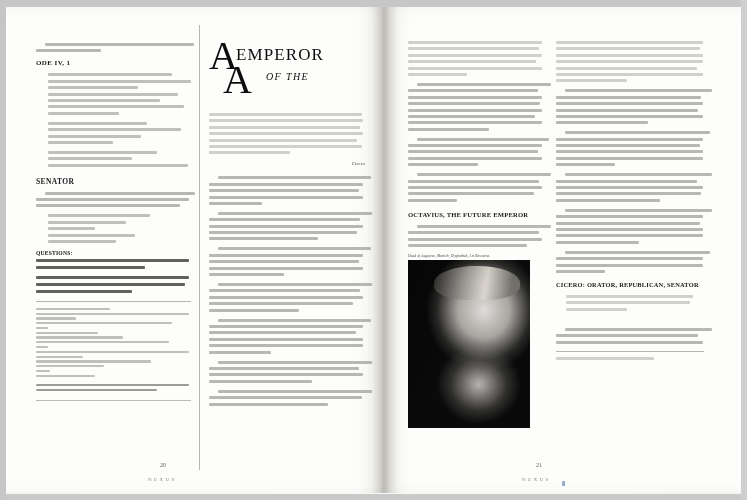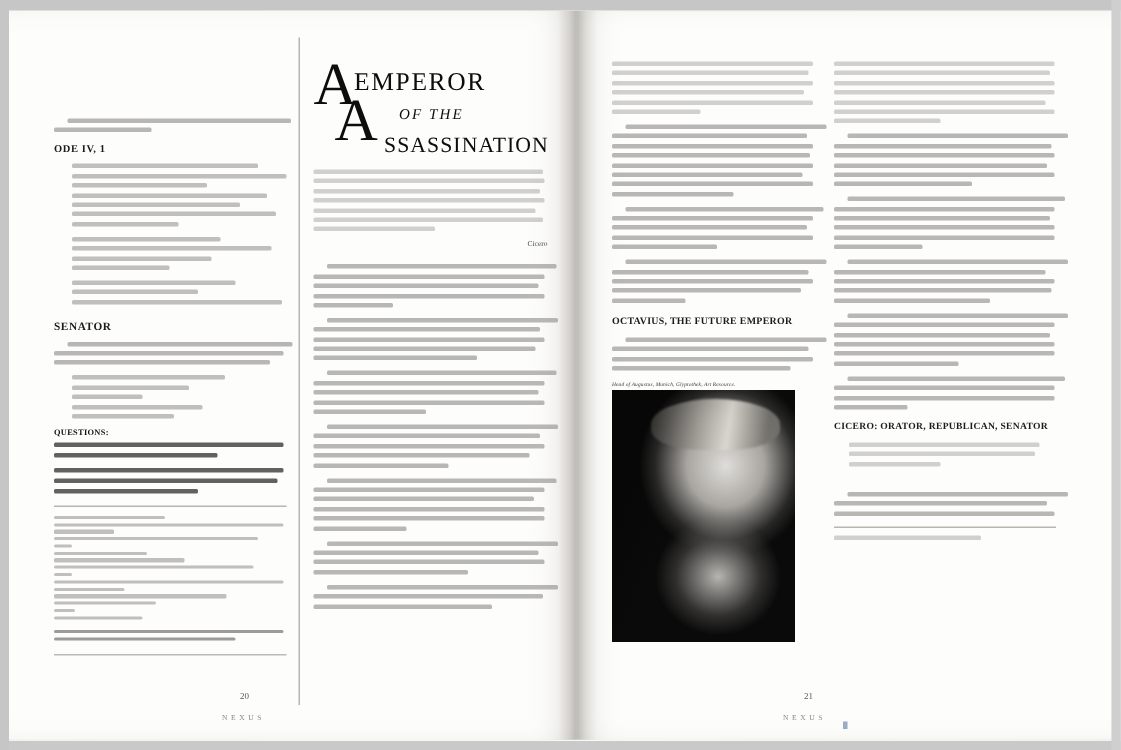--- a/index.html
+++ b/index.html
@@ -51,21 +51,21 @@
   .para{margin-bottom:7px;}
   .indent .line:first-child{margin-left:9px;}
 
   .heading{
     font-weight:bold;letter-spacing:.4px;color:#1b1b1b;
     font-family:"Liberation Serif", serif;
   }
 
   
   .col-l{
-    position:absolute;left:30px;top:36px;width:155px;margin-top:36px;
+    position:absolute;left:30px;top:36px;width:155px;
   }
   .rule-v{
     position:absolute;left:193px;top:18px;width:1px;height:445px;
     background:#b9b6b0;
   }
   .h-catullus{font-size:7.5px;margin:10px 0 6px 0;}
   .h-ode{font-size:7px;margin:6px 0 6px 0;}
   .q-head{font-size:5.6px;font-weight:bold;color:#111;letter-spacing:.2px;margin-bottom:3px;}
   .qline{height:3.2px;margin-bottom:3.6px;background:#3a3a3a;opacity:.8;border-radius:1px;}
   .verse .line{margin-left:12px;opacity:.55;}
@@ -235,21 +235,20 @@
     </div>
 
     <div class="rule-v"></div>
 
     <div class="title-col">
       <div class="bigtitle">
         <span class="drop dropA1">A</span>
         <span class="t-word1">EMPEROR</span>
         <span class="drop dropA2">A</span>
         <span class="t-word2">OF THE</span>
-        <span class="t-word3">SSASSINATION</span>
       </div>
 
       <div class="tx" style="margin-top:14px">
         <div class="para">
           <div class="line light" style="width:98%"></div>
           <div class="line light" style="width:99%"></div>
           <div class="line light" style="width:97%"></div>
           <div class="line light" style="width:99%"></div>
           <div class="line light" style="width:95%"></div>
           <div class="line light" style="width:98%"></div>

